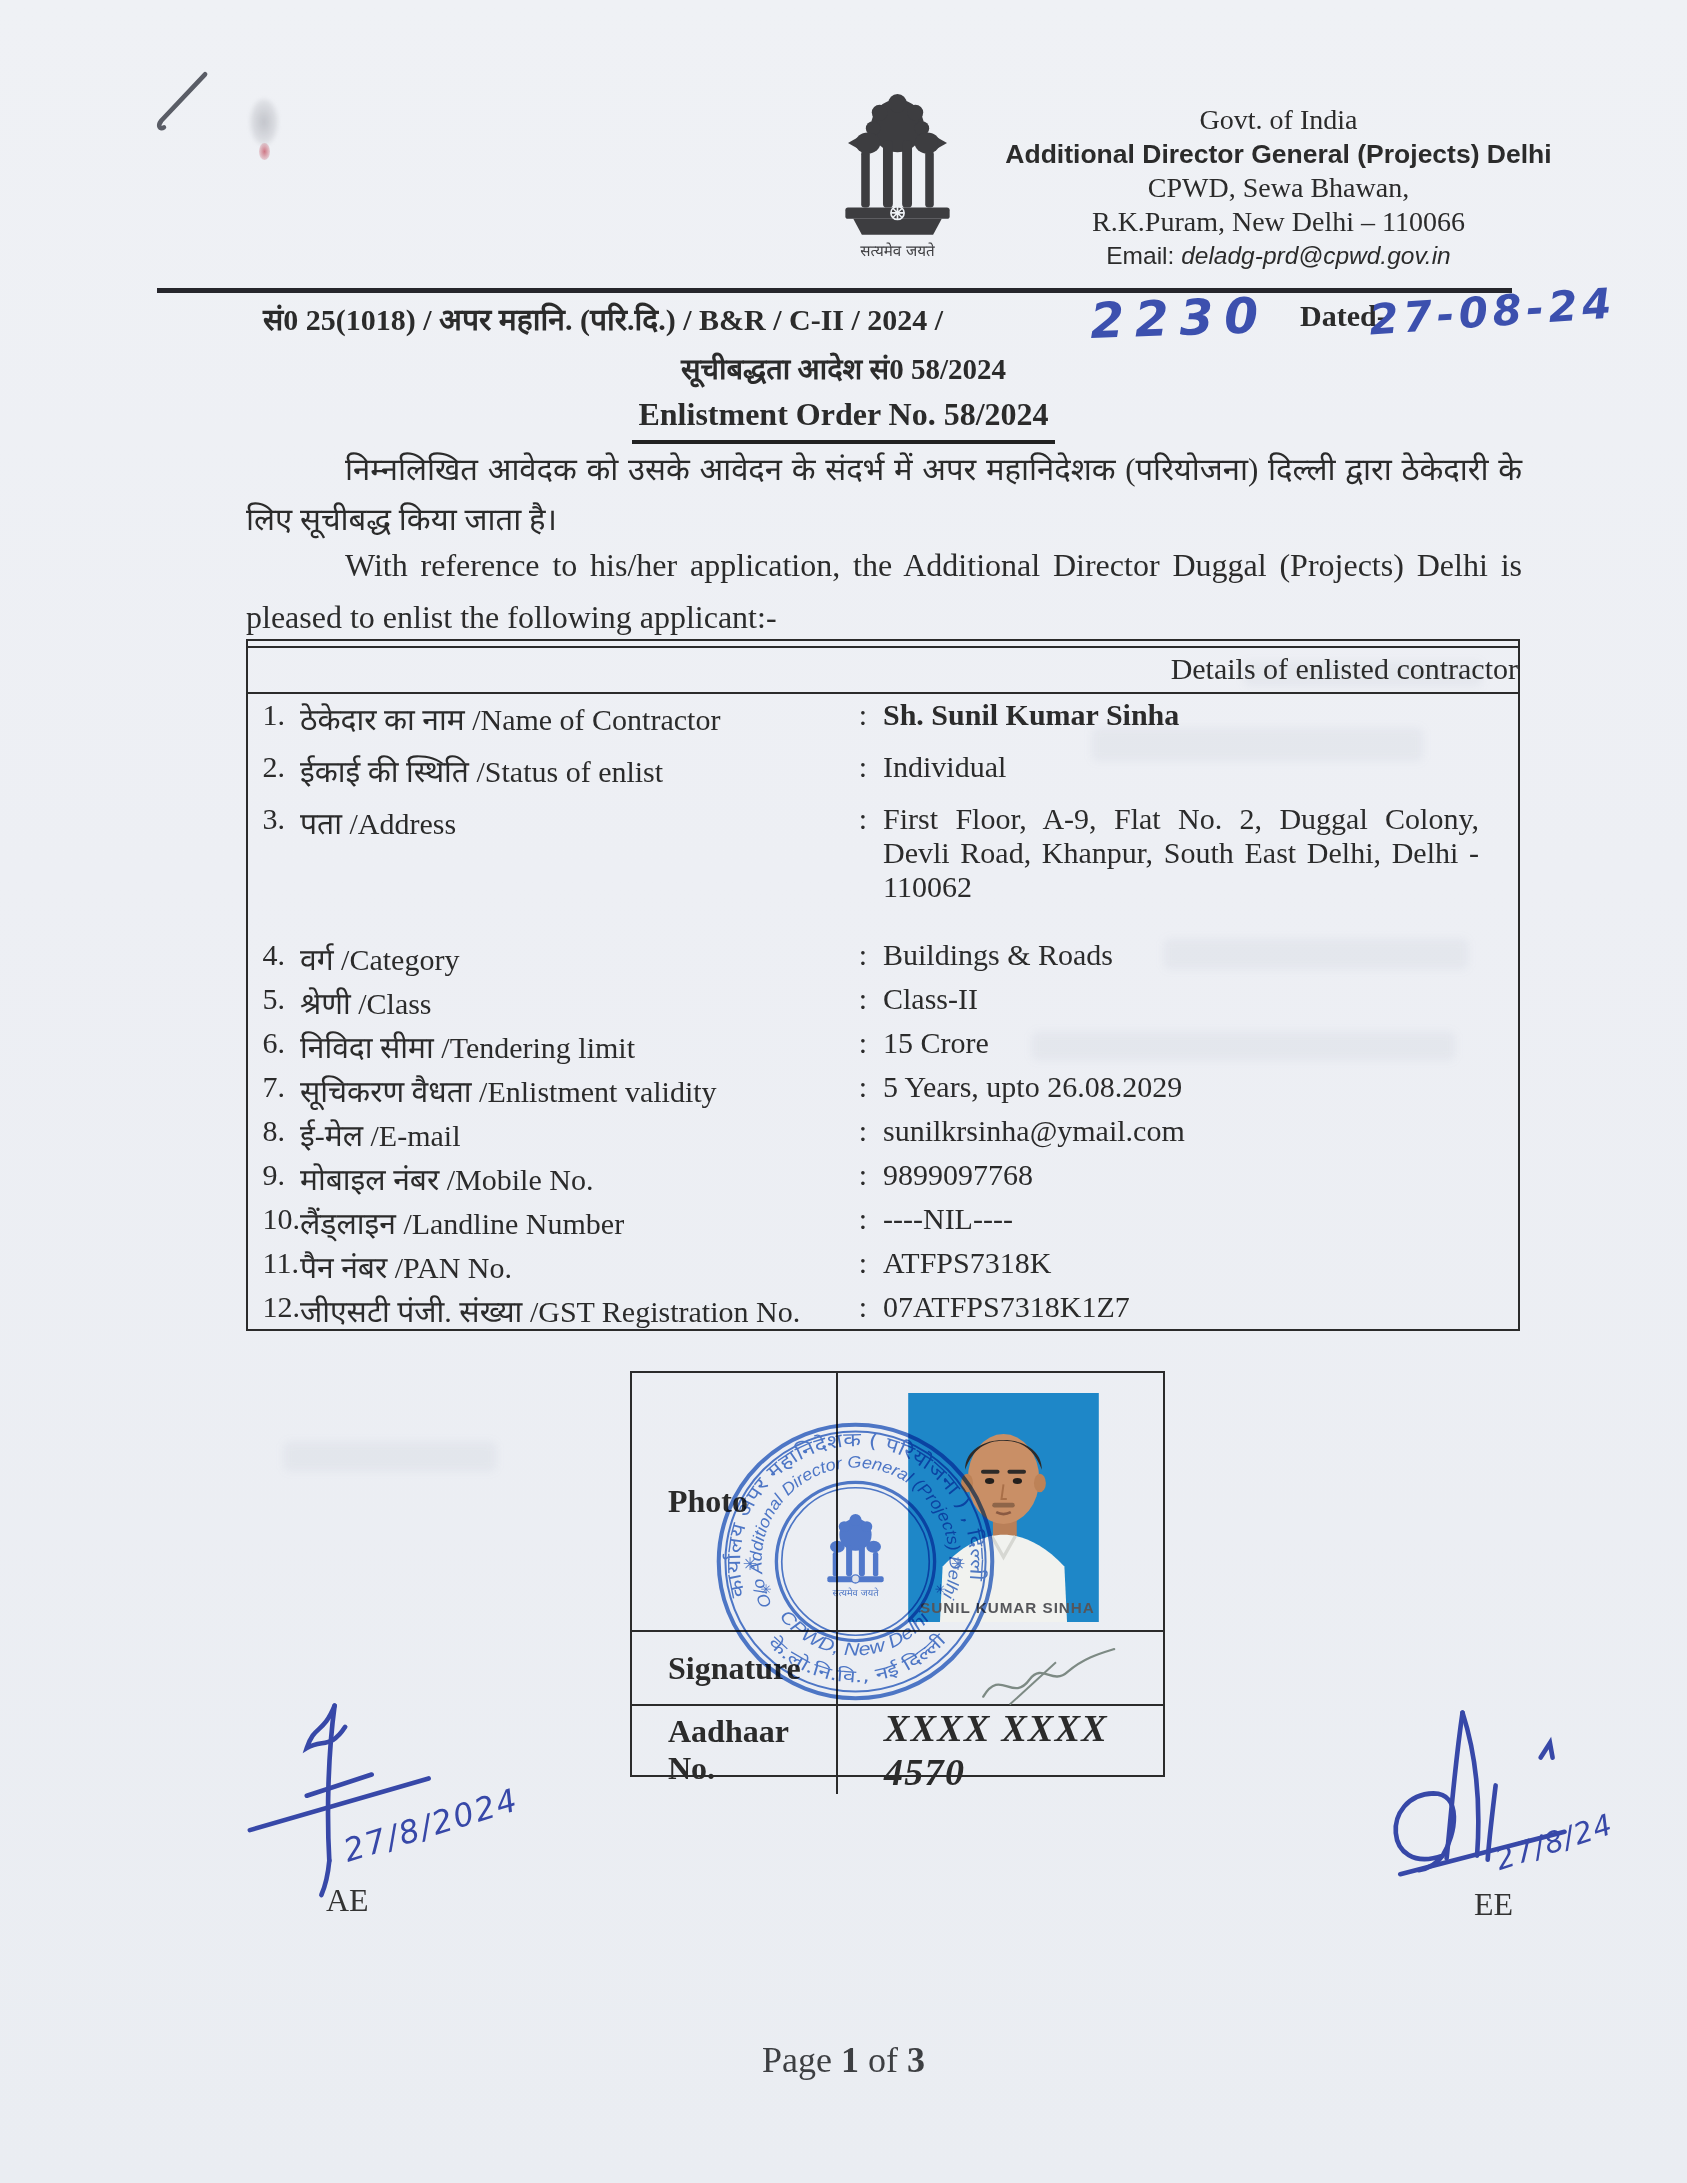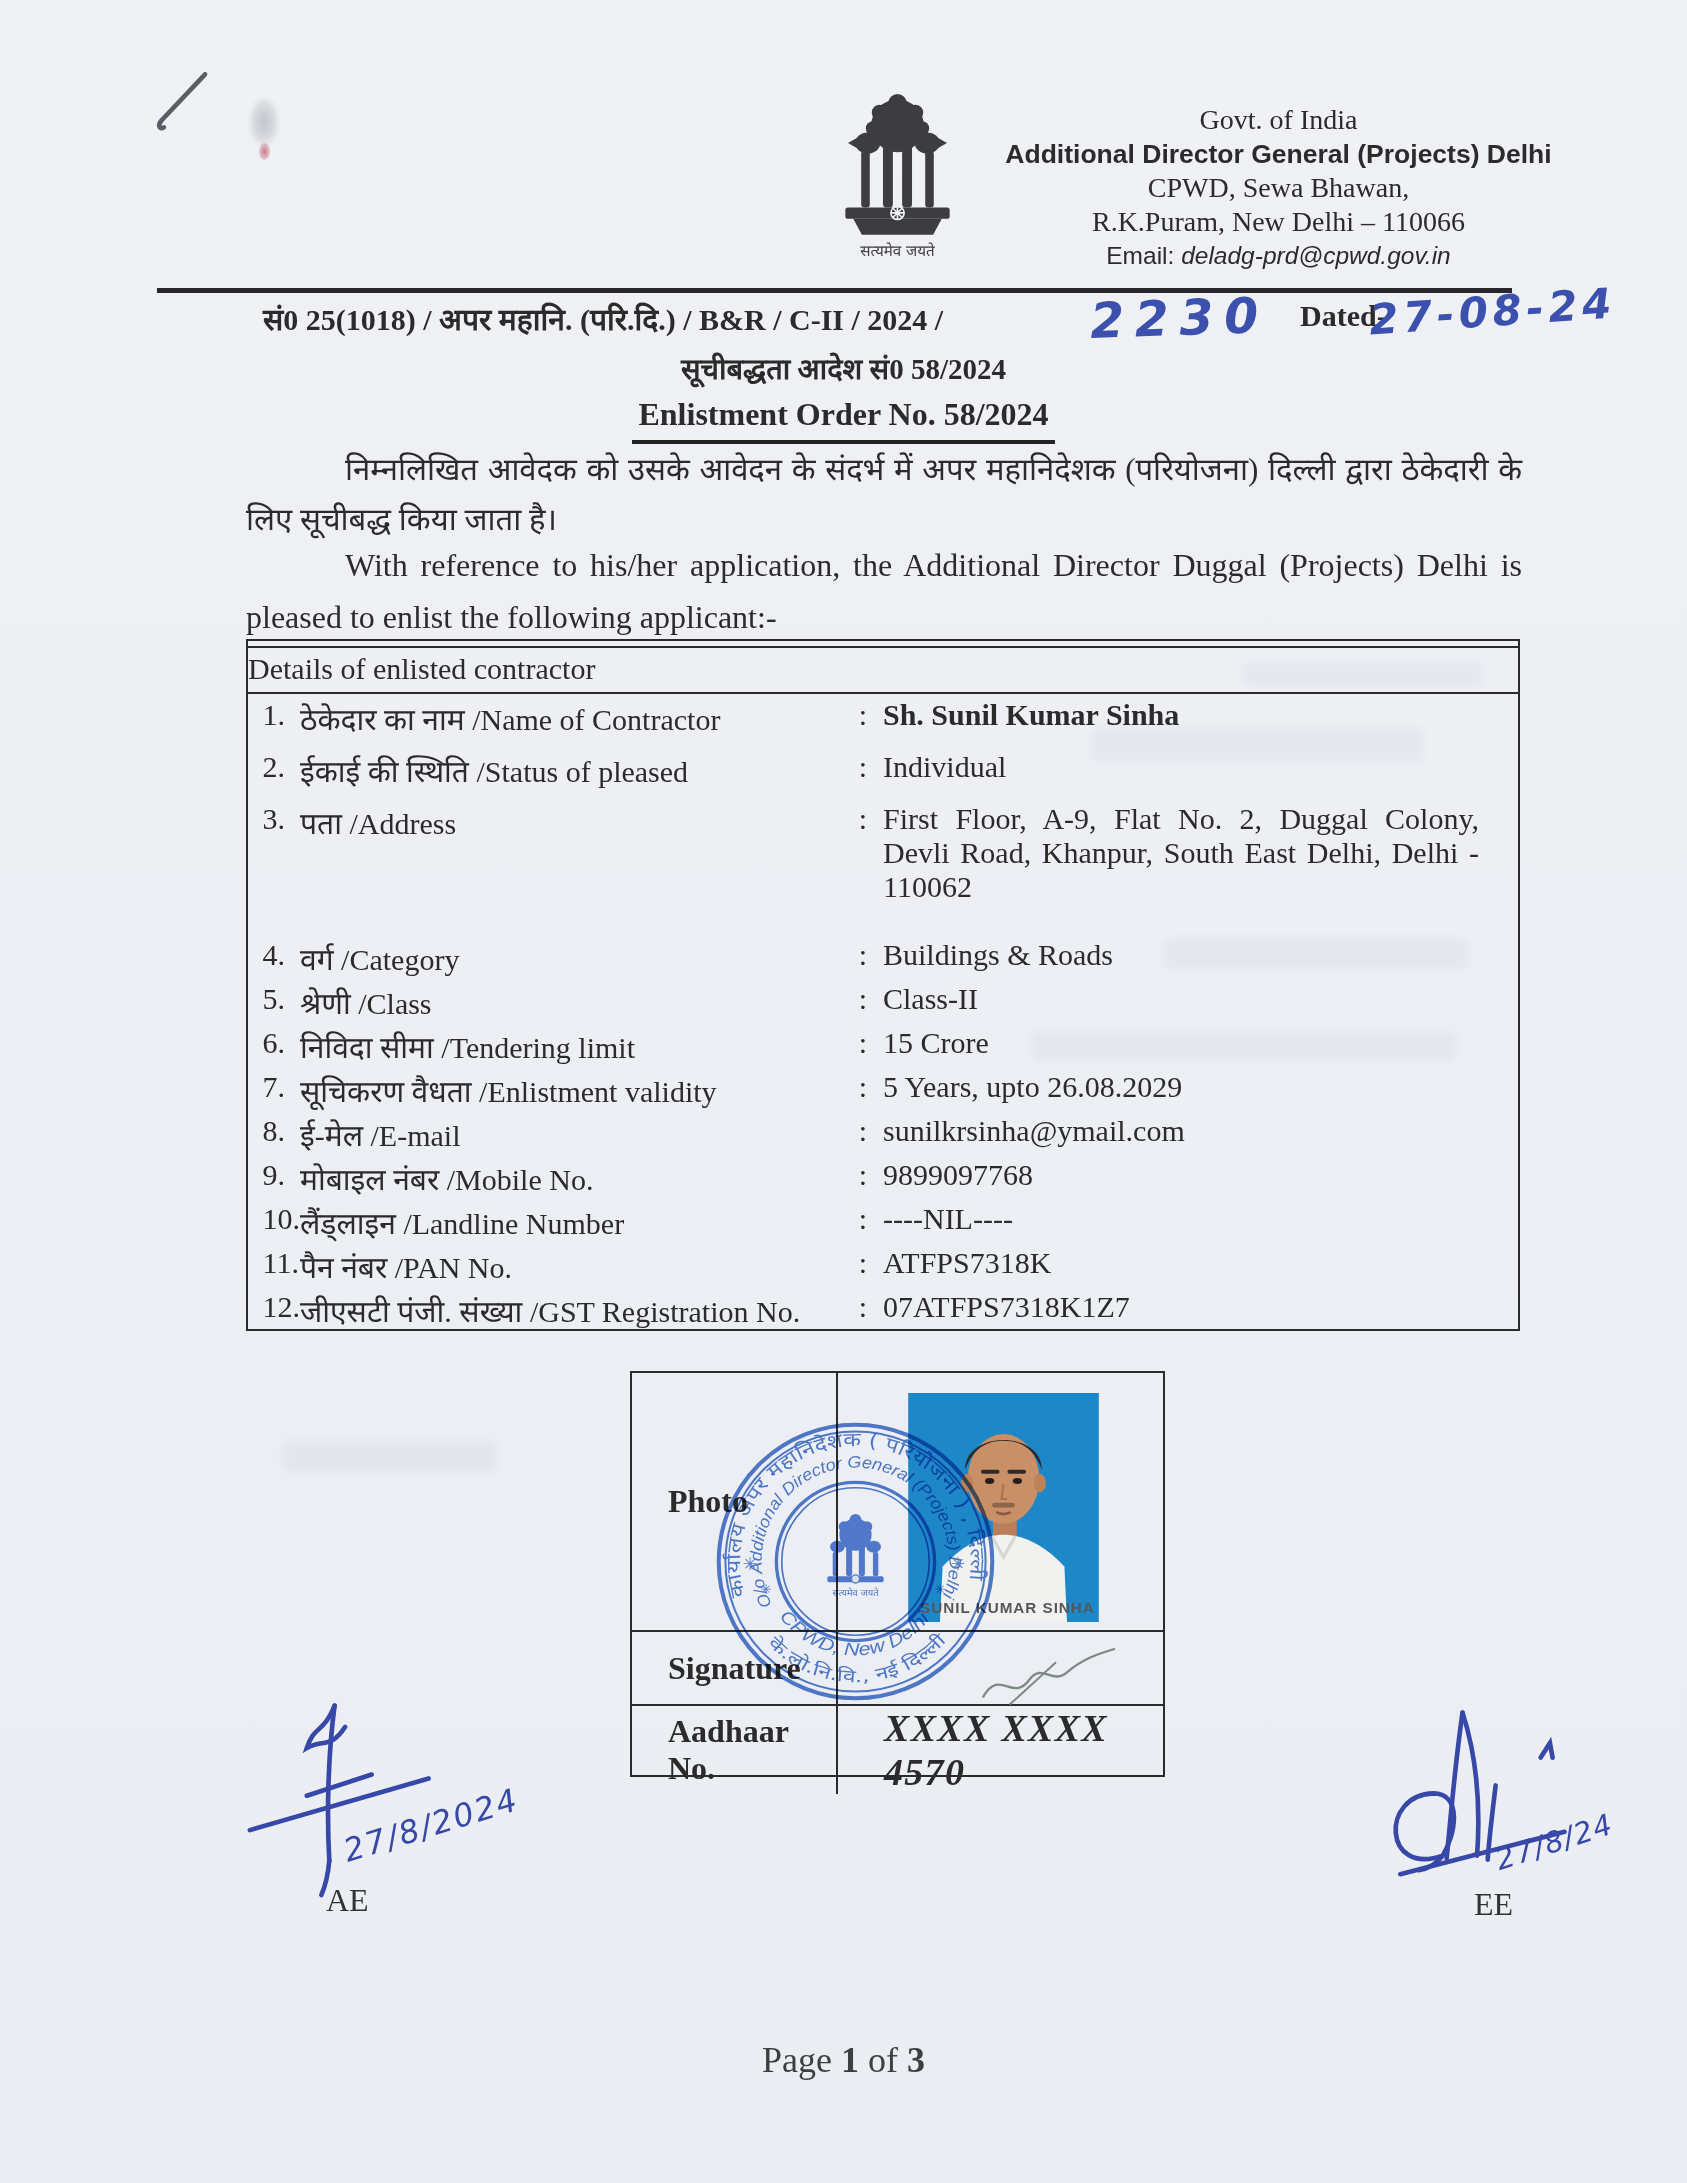--- a/index.html
+++ b/index.html
@@ -26,21 +26,21 @@
   .order-hindi{left:0;top:348px;width:1687px;font-size:29px;font-weight:bold;}
   .order-eng{left:0;top:396px;width:1687px;}
   .order-eng span{display:inline-block;font-size:32px;font-weight:bold;border-bottom:4.6px solid #222;padding:0 6.6px 6.6px;}
   
   .para{left:246px;width:1276px;text-align:justify;text-indent:99px;}
   .para-hi{top:445px;font-size:31px;line-height:50px;}
   .para-en{top:539px;font-size:32px;line-height:52px;}
   
   .ctable{left:246px;top:639px;width:1274px;height:692px;border:2.6px solid #2b2b2b;box-sizing:border-box;background:transparent;}
   .ct-topline{height:2px;background:#2b2b2b;margin-top:5.3px;}
-  .ct-title{font-size:30px;text-align:left;padding:4px 0 5.3px;border-bottom:2px solid #2b2b2b;}
+  .ct-title{font-size:30px;text-align:right;padding:4px 0 5.3px;border-bottom:2px solid #2b2b2b;}
   .ct-rows{display:flex;flex-direction:column;padding-top:4px;}
   .ct-row{display:flex;align-items:flex-start;height:44px;font-size:30px;}
   .ct-row.r1,.ct-row.r2{height:52px;}
   .ct-row.addr{height:136px;}
   .ct-no{width:52px;padding-left:14.6px;box-sizing:border-box;}
   .ct-label{width:543px;}
   .ct-colon{width:40px;text-align:center;}
   .ct-value{flex:1;padding-right:39px;text-align:justify;}
   .ct-row.r1 .ct-value{font-weight:bold;}
   
@@ -146,21 +146,21 @@
     <div class="ct-title">Details of enlisted contractor</div>
     <div class="ct-rows">
       <div class="ct-row r1">
           <span class="ct-no">1.</span>
           <span class="ct-label"><span>ठेकेदार का नाम</span> <span>/Name of Contractor</span></span>
           <span class="ct-colon">:</span>
           <span class="ct-value">Sh. Sunil Kumar Sinha</span>
         </div>
       <div class="ct-row r2">
           <span class="ct-no">2.</span>
-          <span class="ct-label"><span>ईकाई की स्थिति</span> <span>/Status of pleased</span></span>
+          <span class="ct-label"><span>ईकाई की स्थिति</span> <span>/Status of enlist</span></span>
           <span class="ct-colon">:</span>
           <span class="ct-value">Individual</span>
         </div>
       <div class="ct-row addr">
           <span class="ct-no">3.</span>
           <span class="ct-label"><span>पता</span> <span>/Address</span></span>
           <span class="ct-colon">:</span>
           <span class="ct-value">First Floor, A-9, Flat No. 2, Duggal Colony, Devli Road, Khanpur, South East Delhi, Delhi - 110062</span>
         </div>
       <div class="ct-row">

